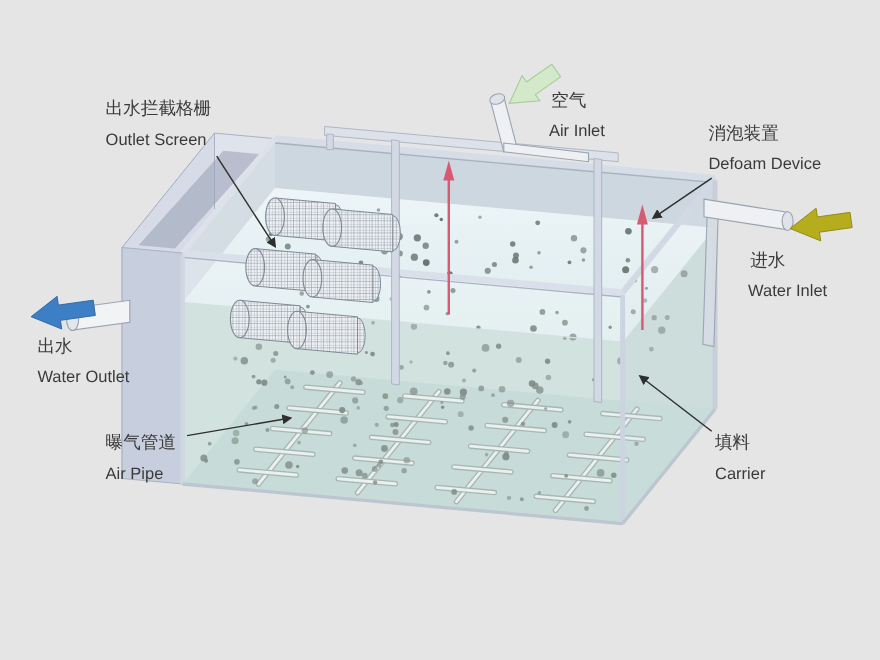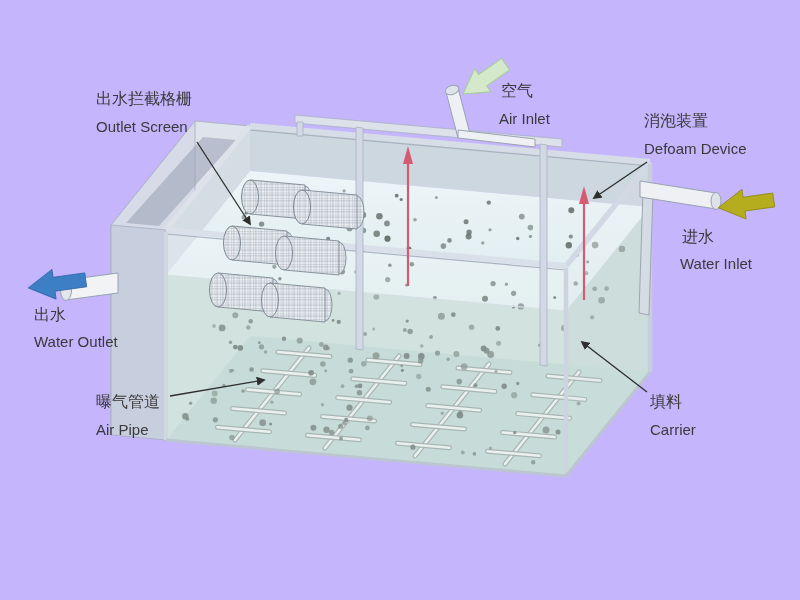--- a/index.html
+++ b/index.html
@@ -1,16 +1,16 @@
 <!DOCTYPE html>
 <html><head>
 <meta charset="utf-8">
 <style>
   html,body{margin:0;padding:0;background:#ffffff;}
-  .stage{position:relative;width:800px;height:600px;background:#c4b5fd;overflow:hidden;
+  .stage{position:relative;width:800px;height:600px;background:#e5e5e5;overflow:hidden;
          font-family:"Liberation Sans", sans-serif;}
   svg{position:absolute;left:0;top:0;}
   text.zh{font-size:16px;fill:#3a3a3a;}
   text.en{font-size:15px;fill:#3a3a3a;}
 </style>
 </head>
 <body>
 
 <div class="stage">
 <svg width="800" height="600" viewBox="0 0 800 600">

